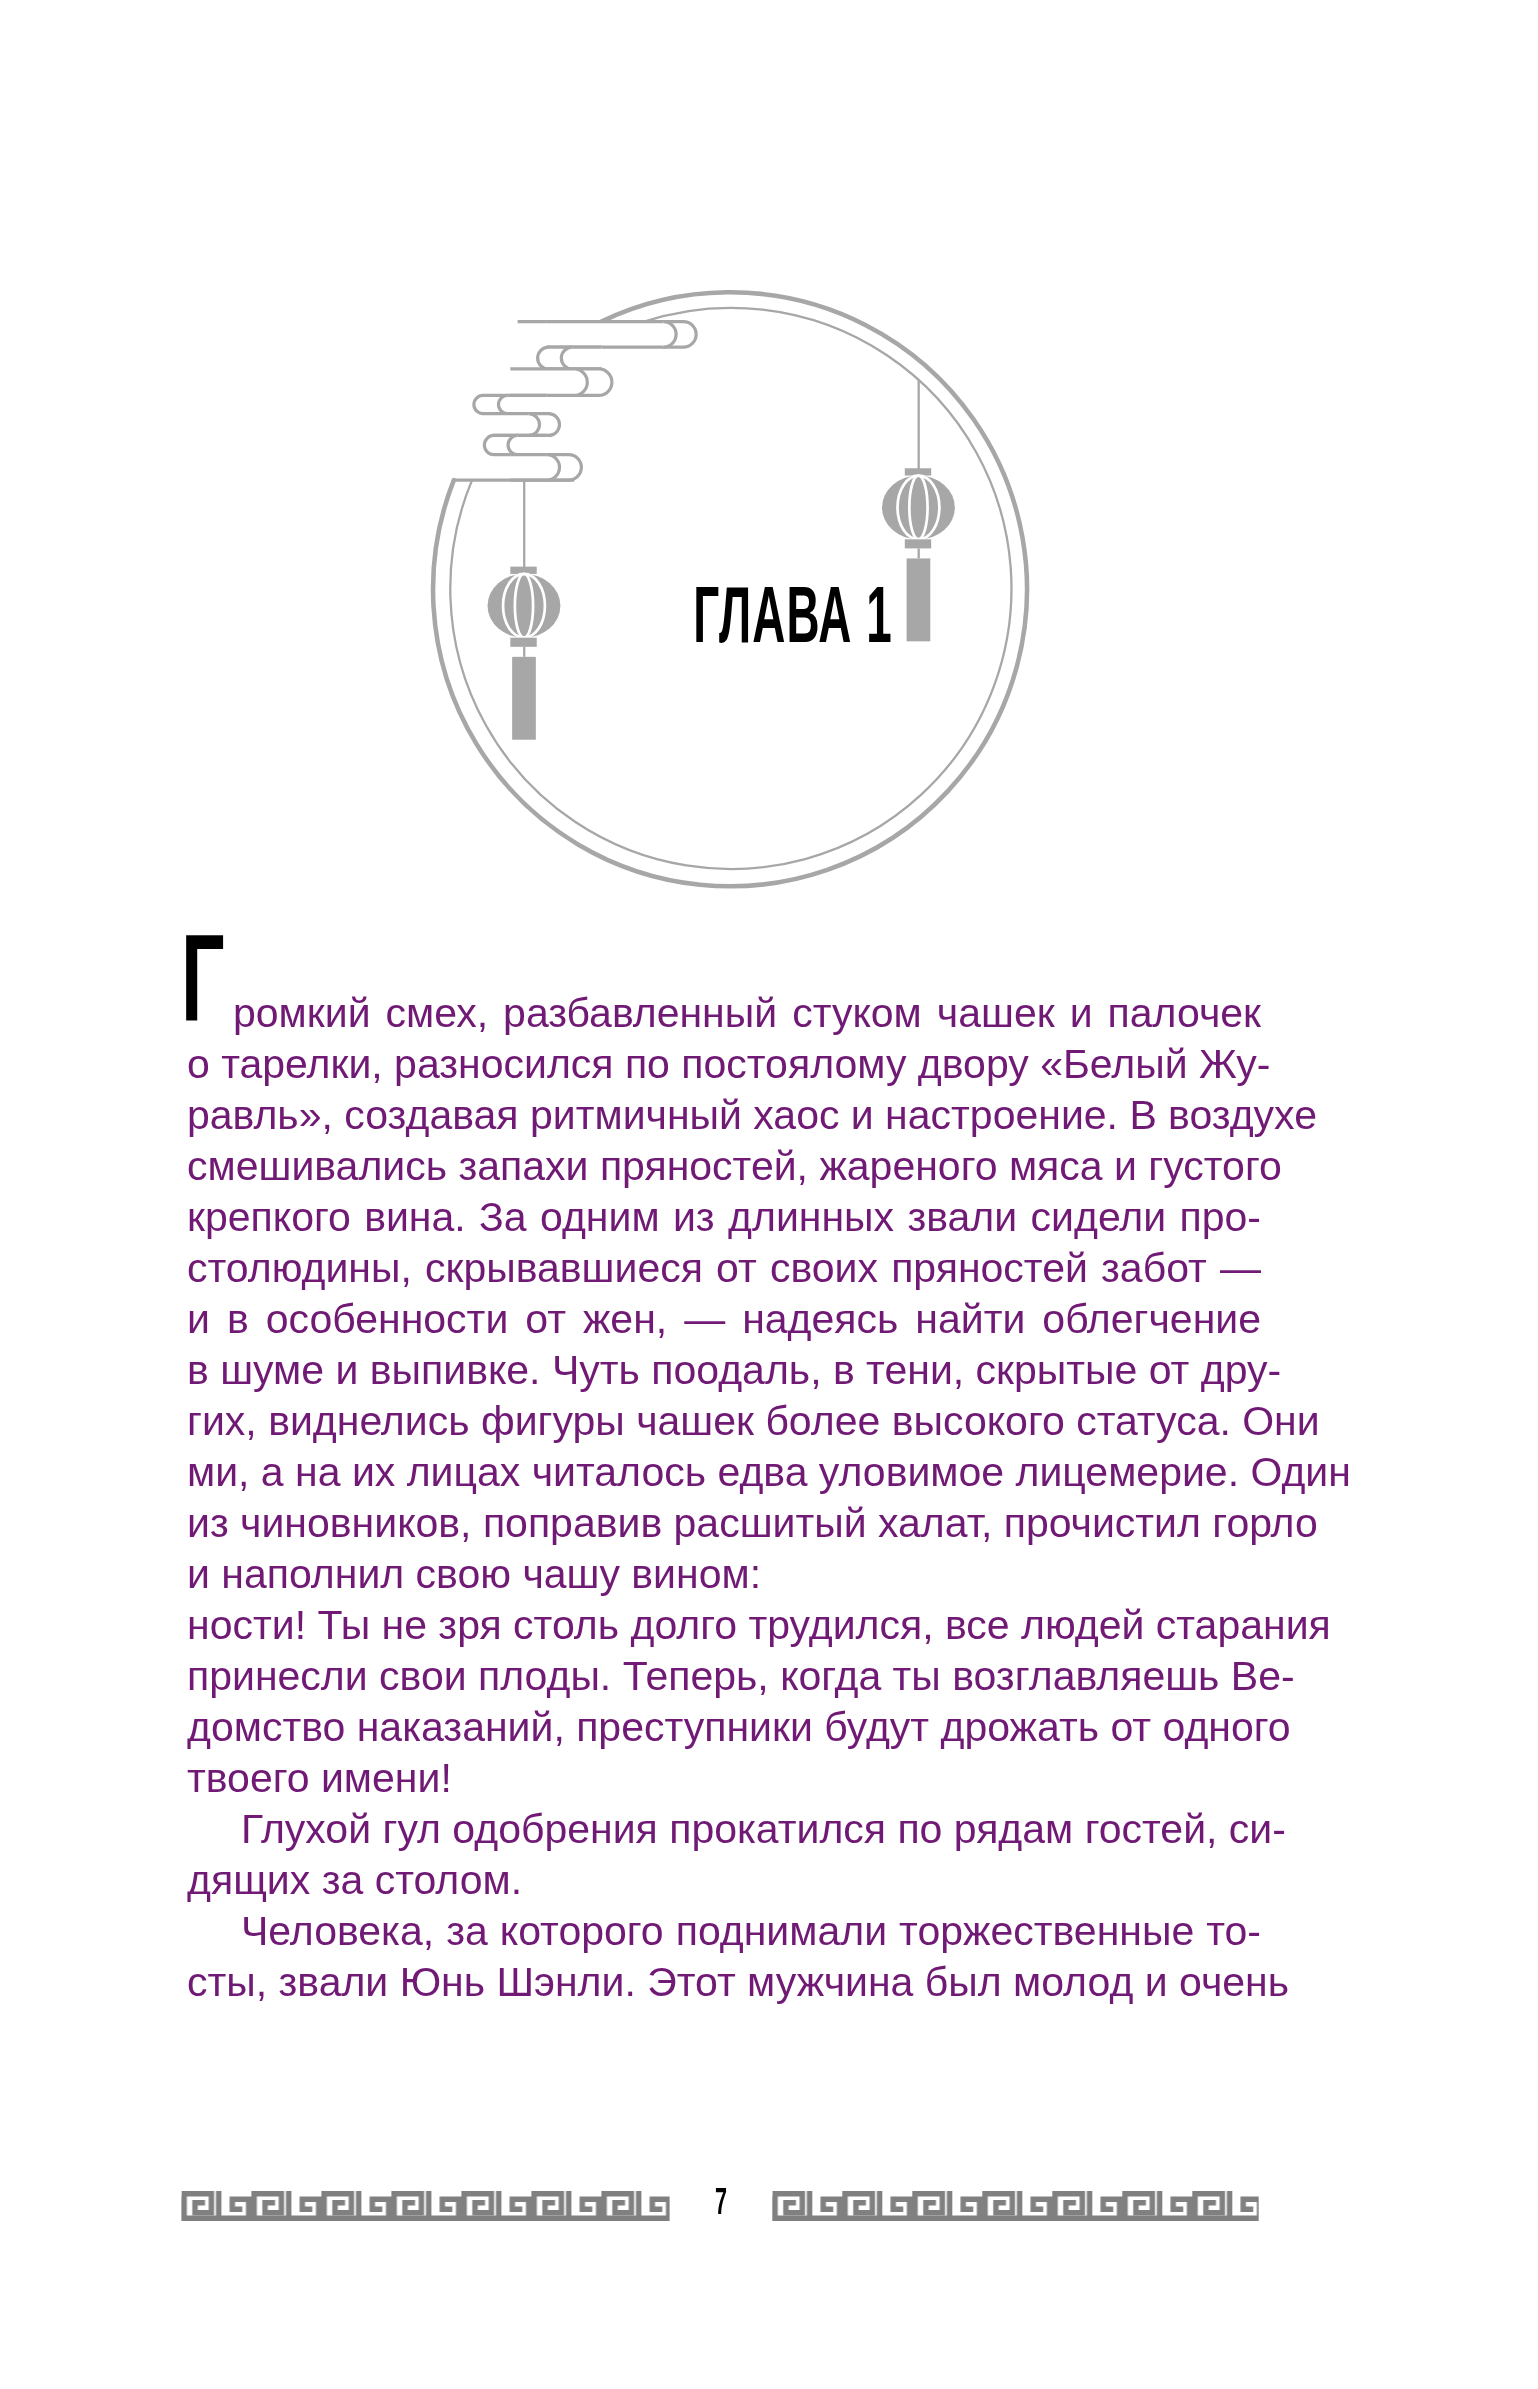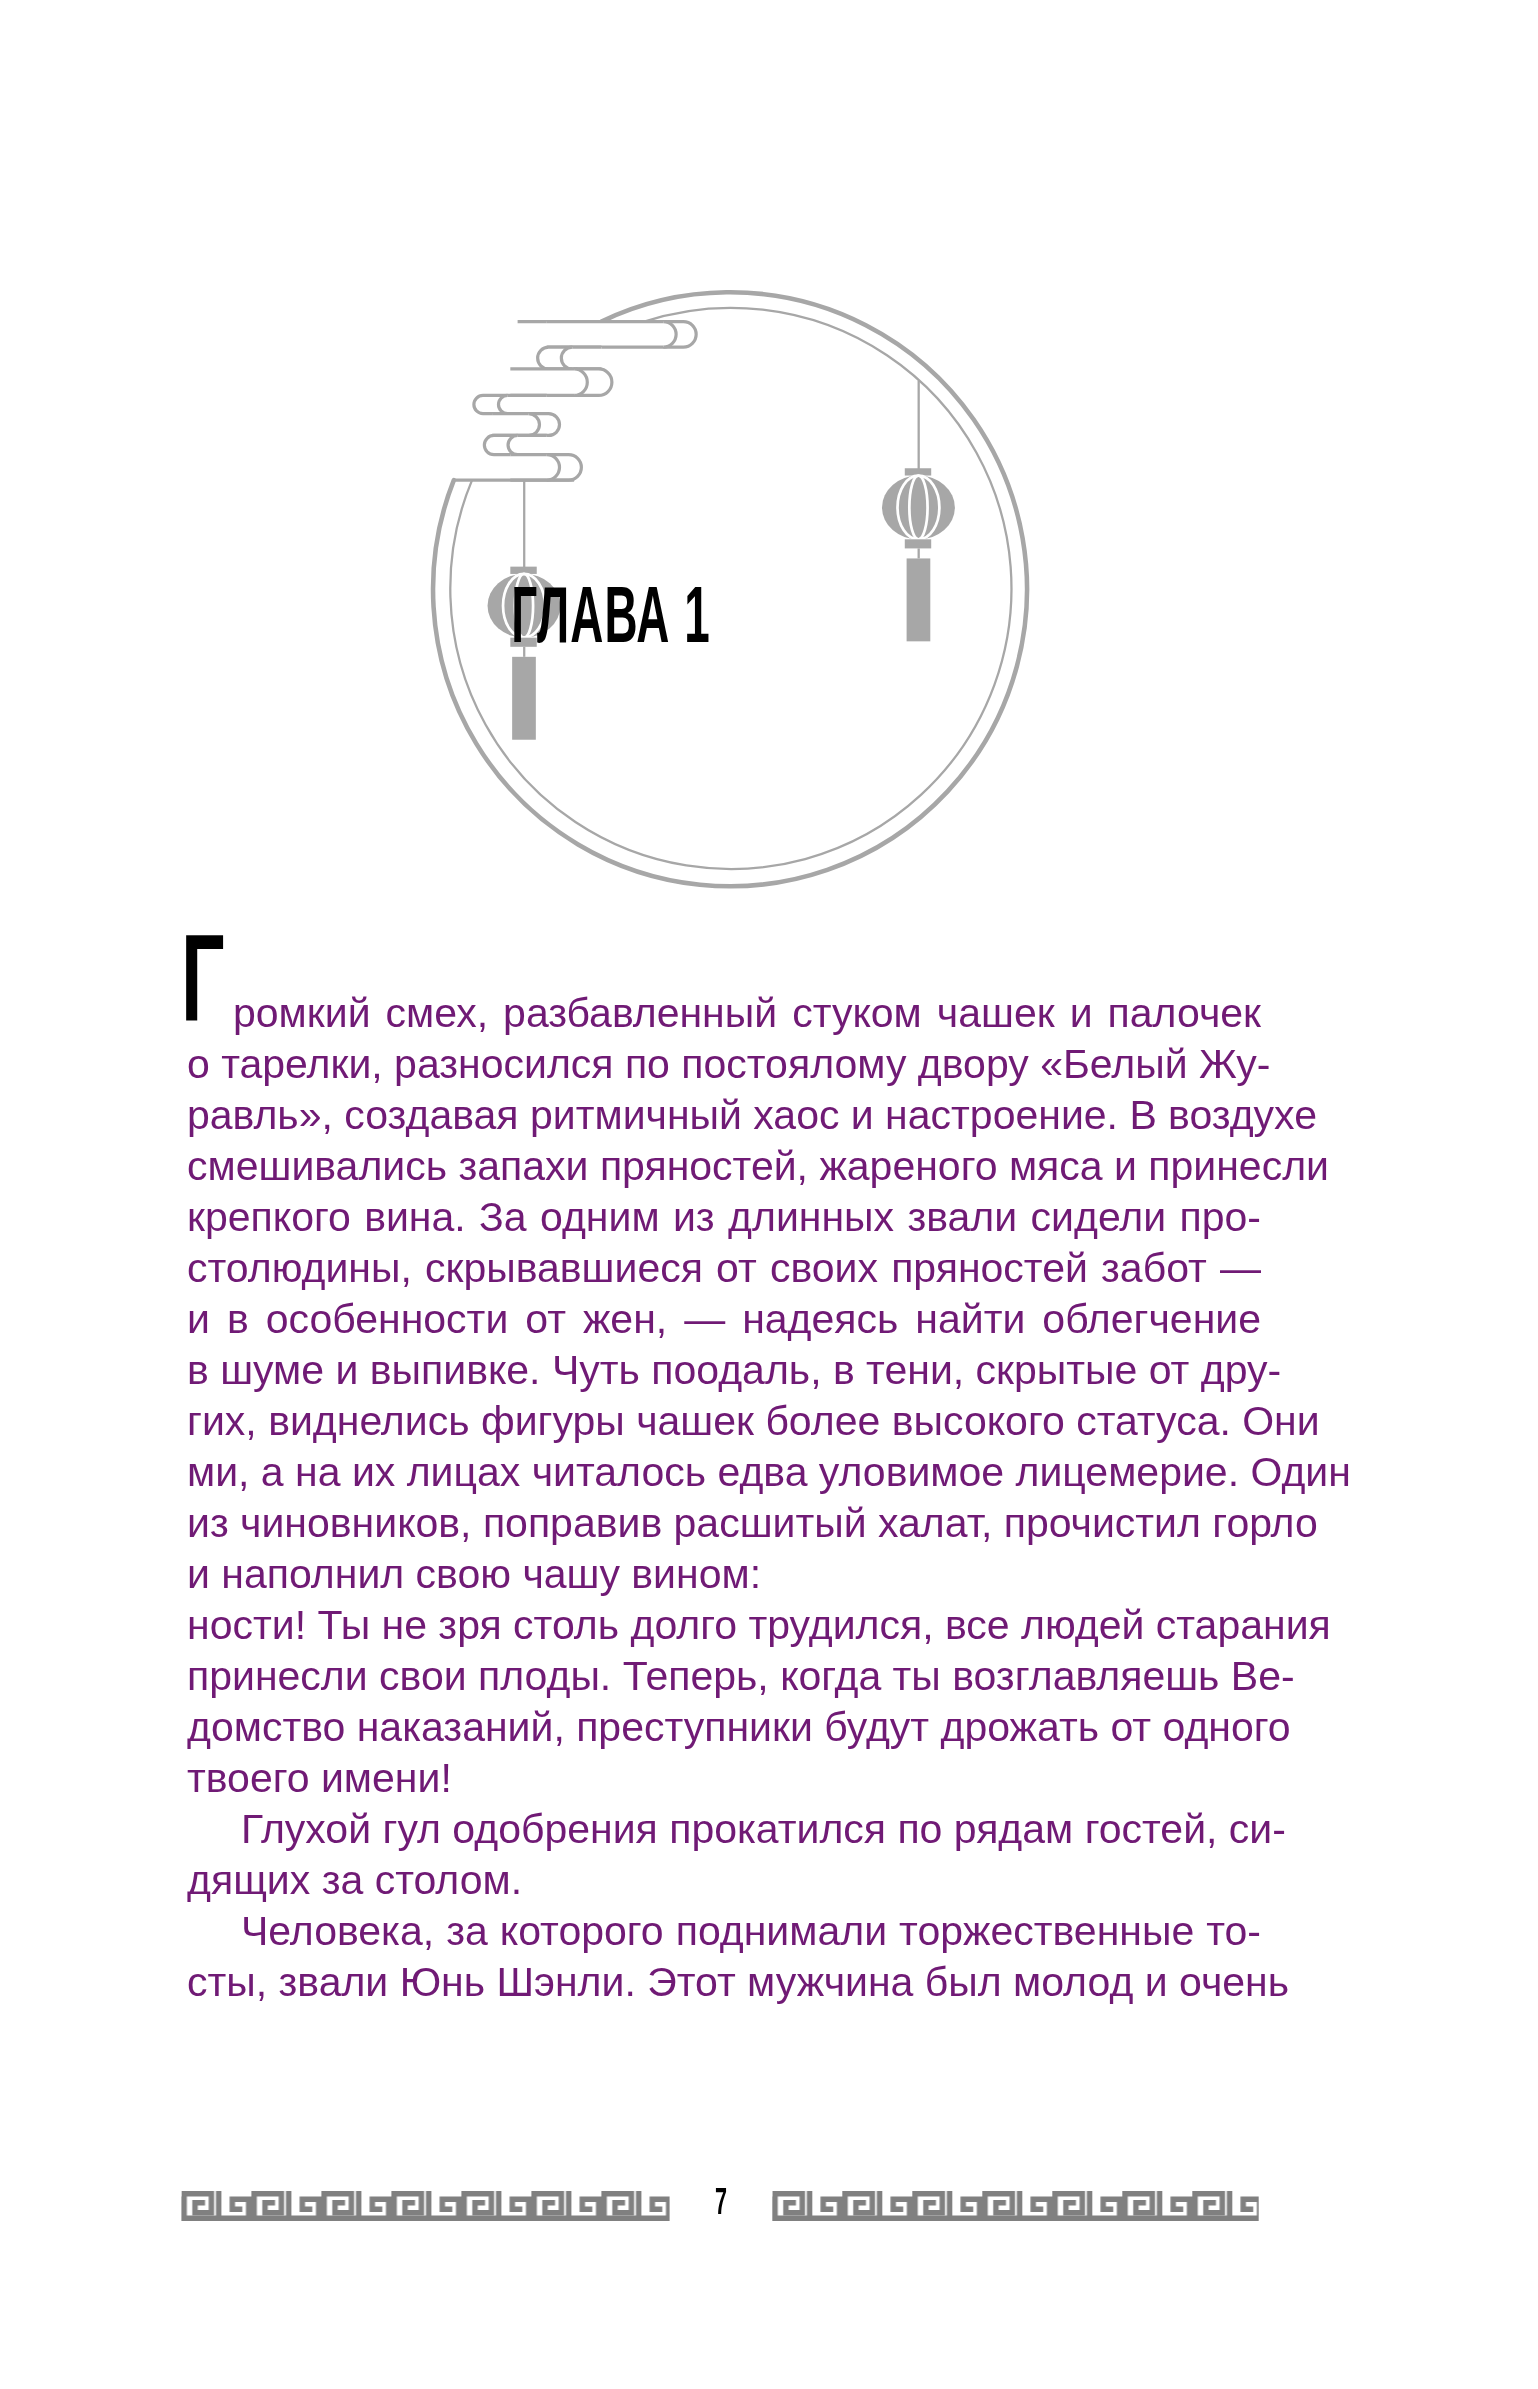--- a/index.html
+++ b/index.html
@@ -1,20 +1,20 @@
 <!DOCTYPE html>
 <html style="font-size:14.6px"><head>
 <meta charset="utf-8">
 <style>
   html, body { margin:0; padding:0; background:#ffffff; }
   body { width:1539px; height:2389px; position:relative; overflow:hidden; }
   .ornament { position:absolute; left:0; top:0; width:1539px; height:911px; }
   .chapter-title {
-    position:absolute; left:586px; top:547px; width:197px; height:91px;
-    display:flex; align-items:flex-end; justify-content:flex-end;
+    position:absolute; left:621px; top:547px; width:197px; height:91px;
+    display:flex; align-items:flex-end; justify-content:flex-start;
   }
   .chapter-title span {
     display:inline-block; font-family:"Liberation Sans", sans-serif; font-weight:bold;
     font-size:79px; line-height:79px; color:#000; transform:scaleX(0.58); transform-origin:center bottom;
     white-space:nowrap; letter-spacing:1.8px; position:relative; top:15.5px;
   }
   .text-block {
     position:absolute; left:187px; top:988px; width:1074px;
     font-family:Liberation Sans, sans-serif; font-size:41px; line-height:51px; color:#701a75;
   }
@@ -100,21 +100,21 @@
 </div>
 
 <div class="drop-cap">Г</div>
 
 <div class="text-block">
 
   <div>
     <span class="line first">ромкий смех, разбавленный стуком чашек и палочек</span>
     <span class="line">о тарелки, разносился по постоялому двору «Белый Жу-</span>
     <span class="line">равль», создавая ритмичный хаос и настроение. В воздухе</span>
-    <span class="line">смешивались запахи пряностей, жареного мяса и принесли</span>
+    <span class="line">смешивались запахи пряностей, жареного мяса и густого</span>
     <span class="line">крепкого вина. За одним из длинных звали сидели про-</span>
     <span class="line">столюдины, скрывавшиеся от своих пряностей забот —</span>
     <span class="line">и в особенности от жен, — надеясь найти облегчение</span>
     <span class="line">в шуме и выпивке. Чуть поодаль, в тени, скрытые от дру-</span>
     <span class="line">гих, виднелись фигуры чашек более высокого статуса. Они</span>
     <span class="line">ми, а на их лицах читалось едва уловимое лицемерие. Один</span>
     <span class="line">из чиновников, поправив расшитый халат, прочистил горло</span>
     <span class="line last">и наполнил свою чашу вином:</span>
   </div>
 

